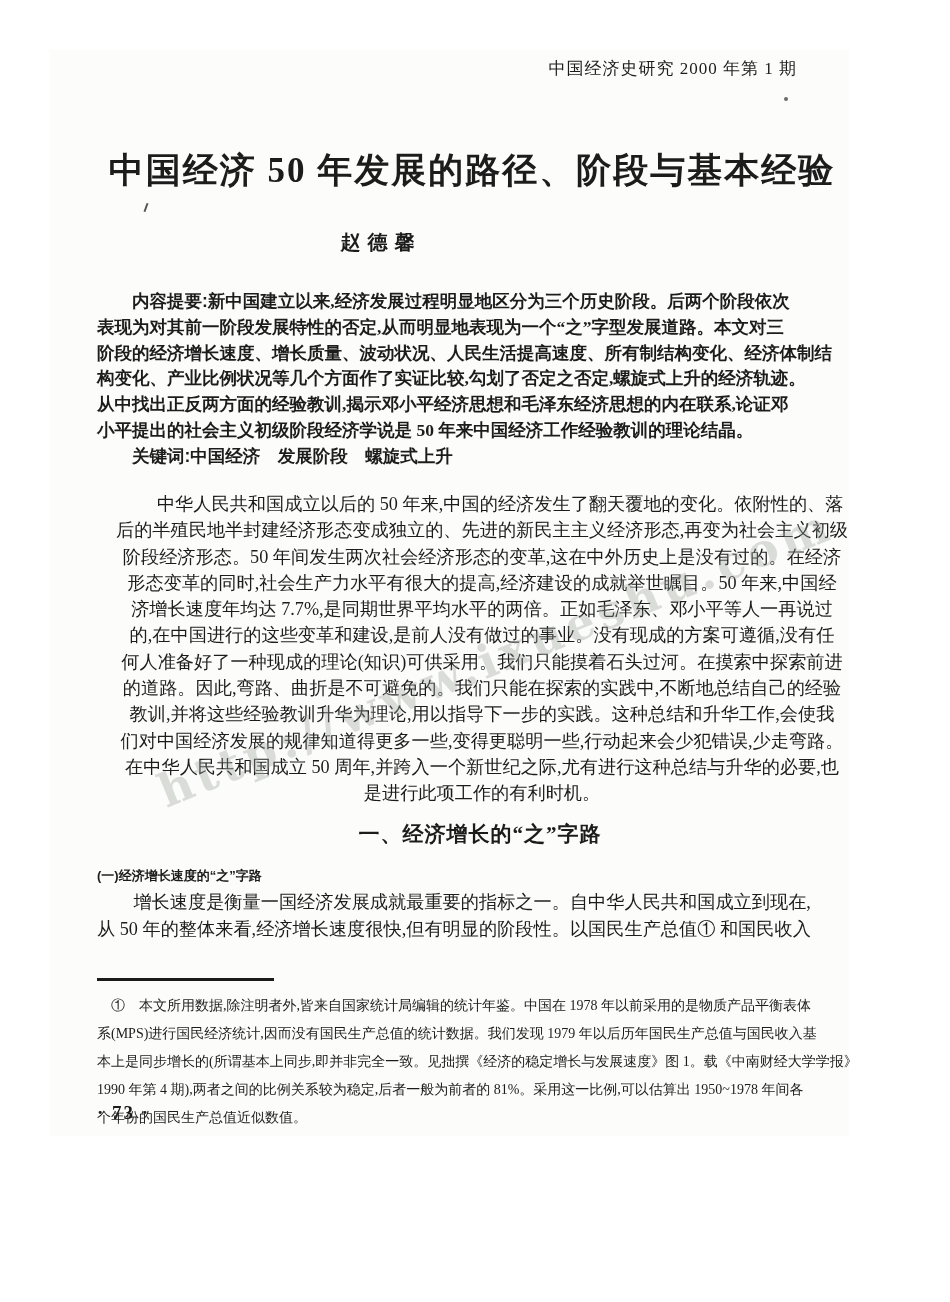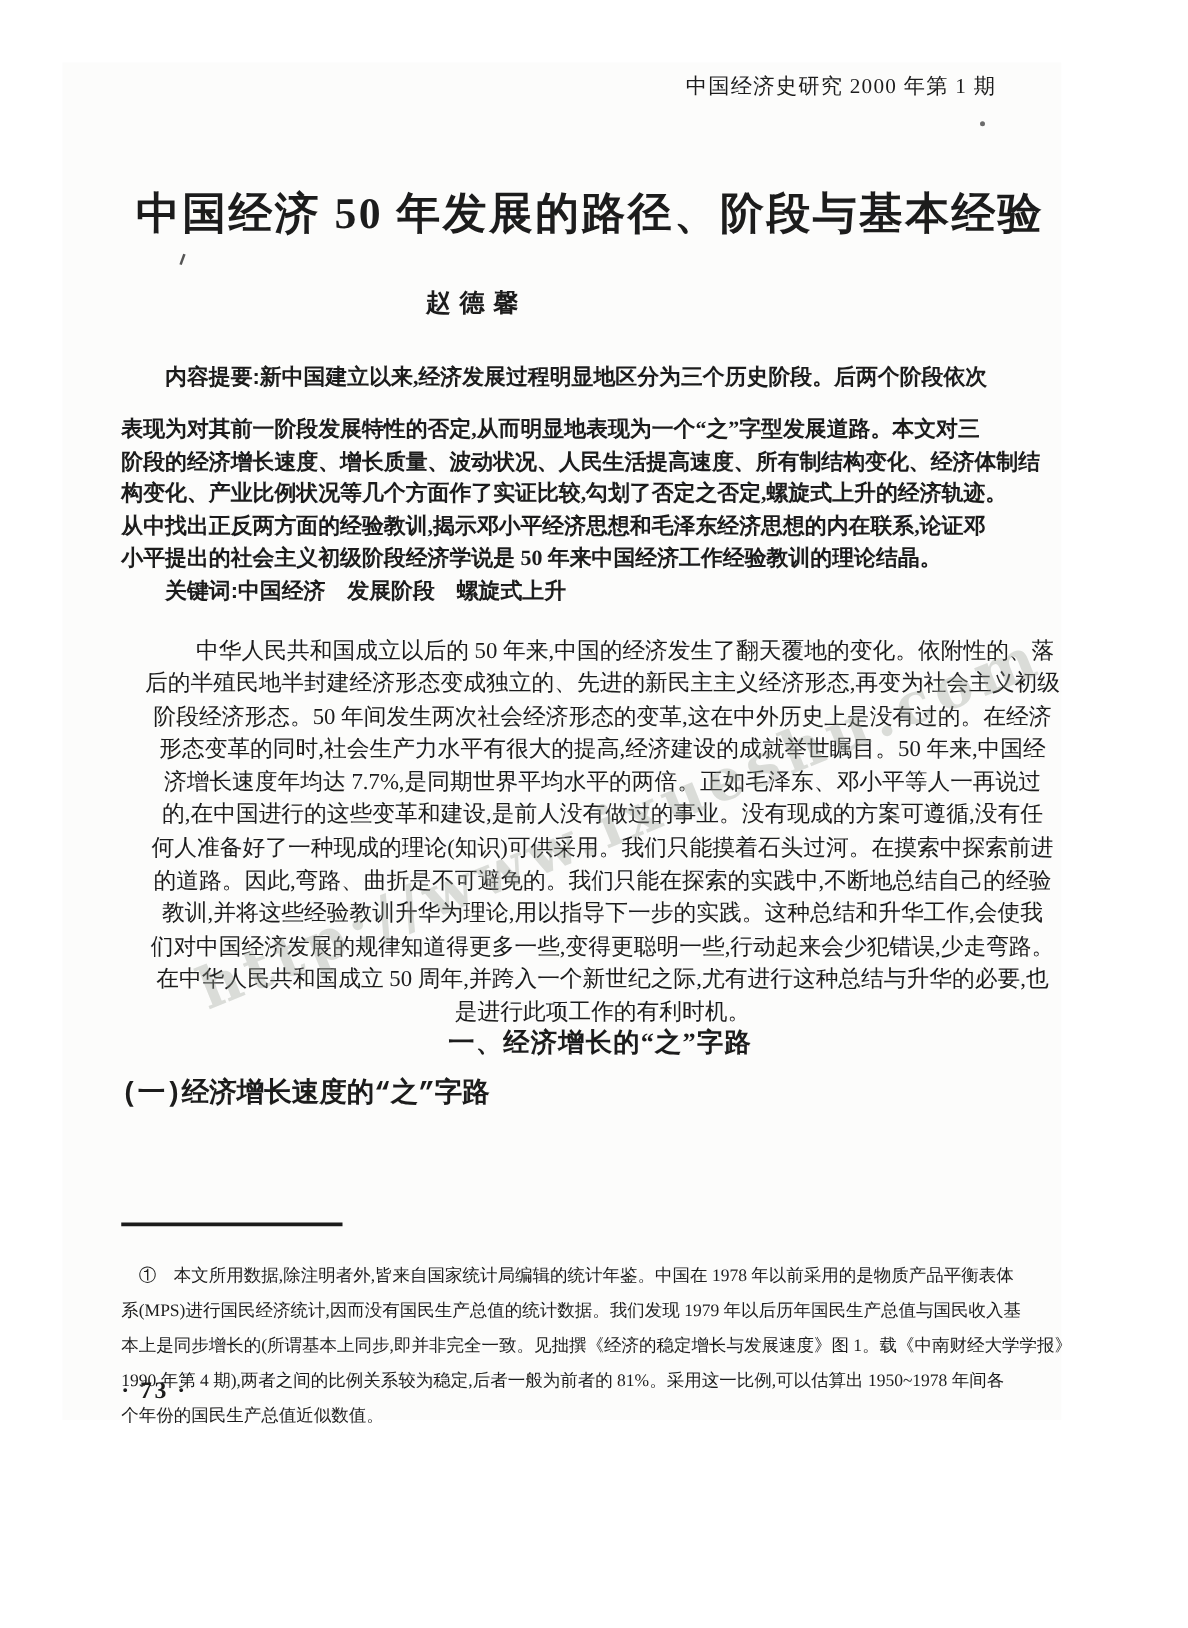--- a/index.html
+++ b/index.html
@@ -6,21 +6,21 @@
   .canvas {
     position:relative; width:950px; height:1302px; background:#ffffff;
     overflow:hidden; font-family:"Liberation Serif","DejaVu Serif",serif;
     color:#1c1c1c;
   }
   .paper {
     position:absolute; left:50px; top:50px; width:799px; height:1086px;
     background:#fcfcfb;
   }
   .abs { position:absolute; }
-  .lines { white-space:pre-line;margin-top:16px; }
+  .lines { white-space:pre-line; }
   .journal-header {
     top:57px; right:153px; font-size:17px; letter-spacing:1px; font-weight:500;
   }
   .article-title {
     top:147px; left:0; width:944px; text-align:center;
     font-size:35px; font-weight:800; letter-spacing:2px;
   }
   .author {
     top:229px; left:0; width:762px; text-align:center;
     font-size:20px; letter-spacing:7px; font-weight:600;
@@ -40,22 +40,22 @@
     top:491px; left:97px; width:770px; font-size:18.2px; line-height:26.3px;text-align:center;
   }
   .section-heading {
     top:820px; left:97px; width:766px; text-align:center;
     font-size:21px; font-weight:800; letter-spacing:1px;
   }
   .body-block2 {
     top:863px; left:97px; width:770px; font-size:18.2px; line-height:26.3px;
   }
   .subheading {
-    font-family:Liberation Mono, monospace;
-    font-weight:700; font-size:22px; line-height:26.3px;
+    font-family:Liberation Sans, sans-serif;
+    font-weight:700; font-size:13px; line-height:26.3px;
   }
   .footnote-rule {
     top:978px; left:97px; width:177px; height:3px; background:#1b1b1b;
   }
   .footnote {
     top:992px; left:97px; width:768px; font-size:14px; line-height:28px;
   }
   .page-number {
     top:1102px; left:97px; width:686px; 
     font-size:19px; letter-spacing:2px; font-weight:600;
@@ -113,20 +113,22 @@
 的道路。因此,弯路、曲折是不可避免的。我们只能在探索的实践中,不断地总结自己的经验
 教训,并将这些经验教训升华为理论,用以指导下一步的实践。这种总结和升华工作,会使我
 们对中国经济发展的规律知道得更多一些,变得更聪明一些,行动起来会少犯错误,少走弯路。
 在中华人民共和国成立 50 周年,并跨入一个新世纪之际,尤有进行这种总结与升华的必要,也
 是进行此项工作的有利时机。</div>
 
   <div class="abs section-heading">一、经济增长的“之”字路</div>
 
   <div class="abs body-block2">
     <div class="subheading">(一)经济增长速度的“之”字路</div>
+    <div class="lines">　　增长速度是衡量一国经济发展成就最重要的指标之一。自中华人民共和国成立到现在,
+从 50 年的整体来看,经济增长速度很快,但有明显的阶段性。以国民生产总值① 和国民收入</div>
   </div>
 
   <div class="abs footnote-rule"></div>
 
   <div class="abs footnote lines">　①　本文所用数据,除注明者外,皆来自国家统计局编辑的统计年鉴。中国在 1978 年以前采用的是物质产品平衡表体
 系(MPS)进行国民经济统计,因而没有国民生产总值的统计数据。我们发现 1979 年以后历年国民生产总值与国民收入基
 本上是同步增长的(所谓基本上同步,即并非完全一致。见拙撰《经济的稳定增长与发展速度》图 1。载《中南财经大学学报》
 1990 年第 4 期),两者之间的比例关系较为稳定,后者一般为前者的 81%。采用这一比例,可以估算出 1950~1978 年间各
 个年份的国民生产总值近似数值。</div>
 

